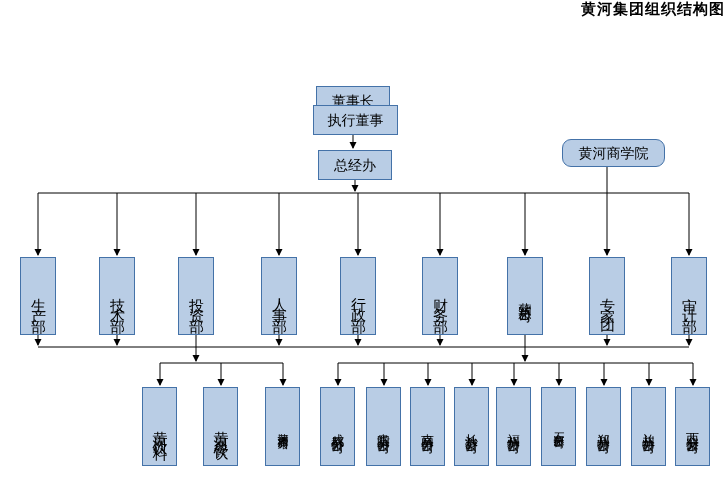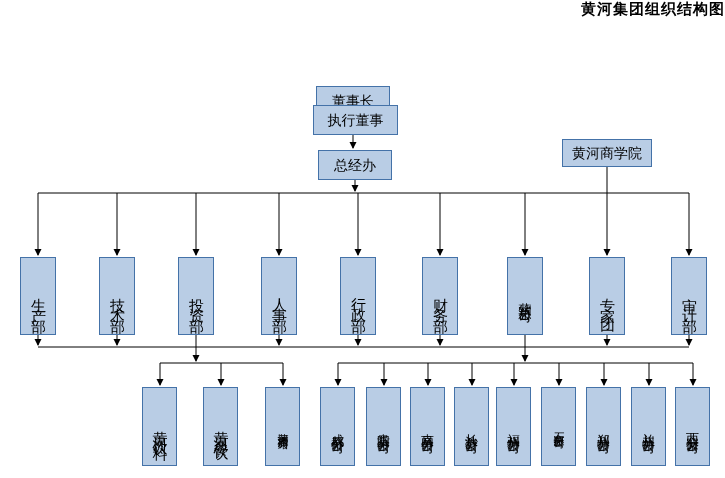--- a/index.html
+++ b/index.html
@@ -109,21 +109,21 @@
     <line x1="514" y1="363" x2="514" y2="385" stroke="#000" stroke-width="1" marker-end="url(#ah)"></line>
     <line x1="559" y1="363" x2="559" y2="385" stroke="#000" stroke-width="1" marker-end="url(#ah)"></line>
     <line x1="604" y1="363" x2="604" y2="385" stroke="#000" stroke-width="1" marker-end="url(#ah)"></line>
     <line x1="649" y1="363" x2="649" y2="385" stroke="#000" stroke-width="1" marker-end="url(#ah)"></line>
     <line x1="693" y1="363" x2="693" y2="385" stroke="#000" stroke-width="1" marker-end="url(#ah)"></line>
   </svg>
 
   <div class="box" style="left:316px; top:59px; width:74px; height:30px;margin-top:27px;">董事长</div>
   <div class="box" style="left:313px; top:105px; width:85px; height:30px;">执行董事</div>
   <div class="box" style="left:318px; top:150px; width:74px; height:30px;">总经办</div>
-  <div class="box" style="left:562px; top:139px; width:90px; height:28px;">黄河商学院</div>
+  <div class="box" style="left:562px; top:139px; width:103px; height:28px;border-radius:9px;">黄河商学院</div>
 
   <div class="box vbox c3" style="left:20px;  top:257px; width:36px; height:78px;">生产部</div>
   <div class="box vbox c3" style="left:99px;  top:257px; width:36px; height:78px;">技术部</div>
   <div class="box vbox c3" style="left:178px; top:257px; width:36px; height:78px;">投资部</div>
   <div class="box vbox c3" style="left:261px; top:257px; width:36px; height:78px;">人事部</div>
   <div class="box vbox c3" style="left:340px; top:257px; width:36px; height:78px;">行政部</div>
   <div class="box vbox c3" style="left:422px; top:257px; width:36px; height:78px;">财务部</div>
   <div class="box vbox c5" style="left:507px; top:257px; width:36px; height:78px;">营销总公司</div>
   <div class="box vbox c3" style="left:589px; top:257px; width:36px; height:78px;">专家团</div>
   <div class="box vbox c3" style="left:671px; top:257px; width:36px; height:78px;">审计部</div>

